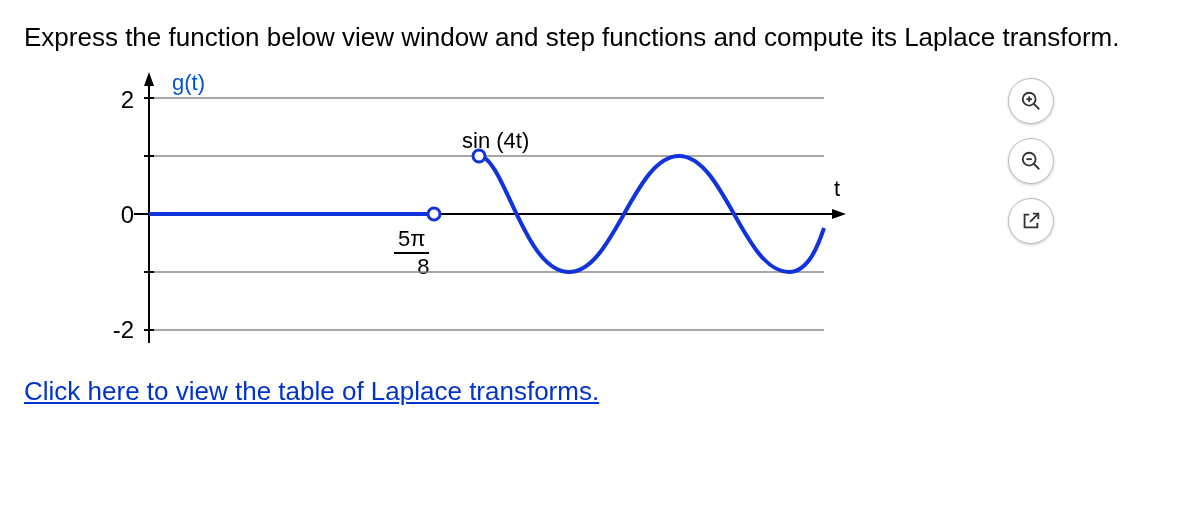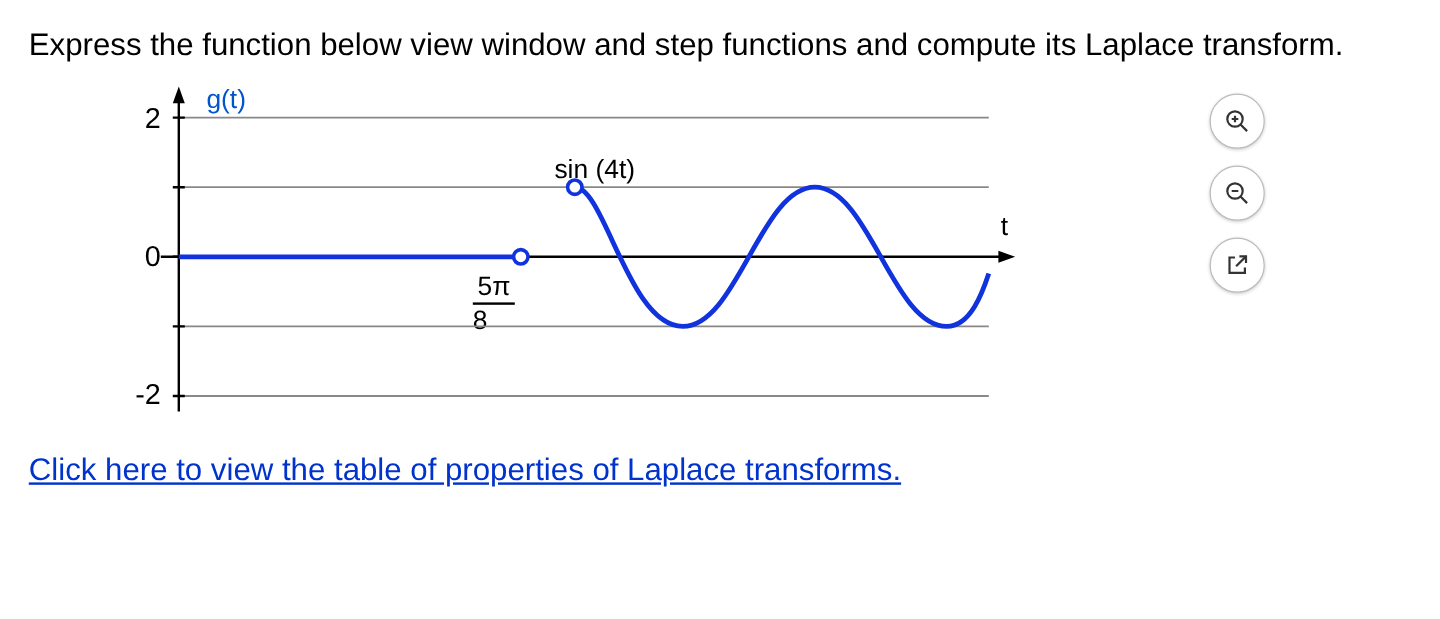--- a/index.html
+++ b/index.html
@@ -55,21 +55,21 @@
   .t-label {
     position: absolute;
     left: 770px;
     top: 108px;
     font-size: 22px;
   }
   .frac {
     position: absolute;
     left: 330px;
     top: 160px;
-    text-align: left;
+    text-align: right;
     font-size: 22px;
     line-height: 1;
   }
   .frac .num {
     display: block;
     padding: 0 4px 2px;
     border-bottom: 2px solid #000;
   }
   .frac .den {
     display: block;
@@ -186,14 +186,14 @@
       <svg viewBox="0 0 24 24">
         <path d="M14 4h6v6"></path>
           <line x1="20" y1="4" x2="11" y2="13"></line>
         <path d="M19 14v5H5V5h5"></path>
       </svg>
     </div>
   </div>
 </div>
 
 <div class="links">
-  <a class="link">Click here to view the table of properties of Laplace transforms.</a>
+  <a class="link">Click here to view the table of Laplace transforms.</a>
 </div>
 
 </body></html>

